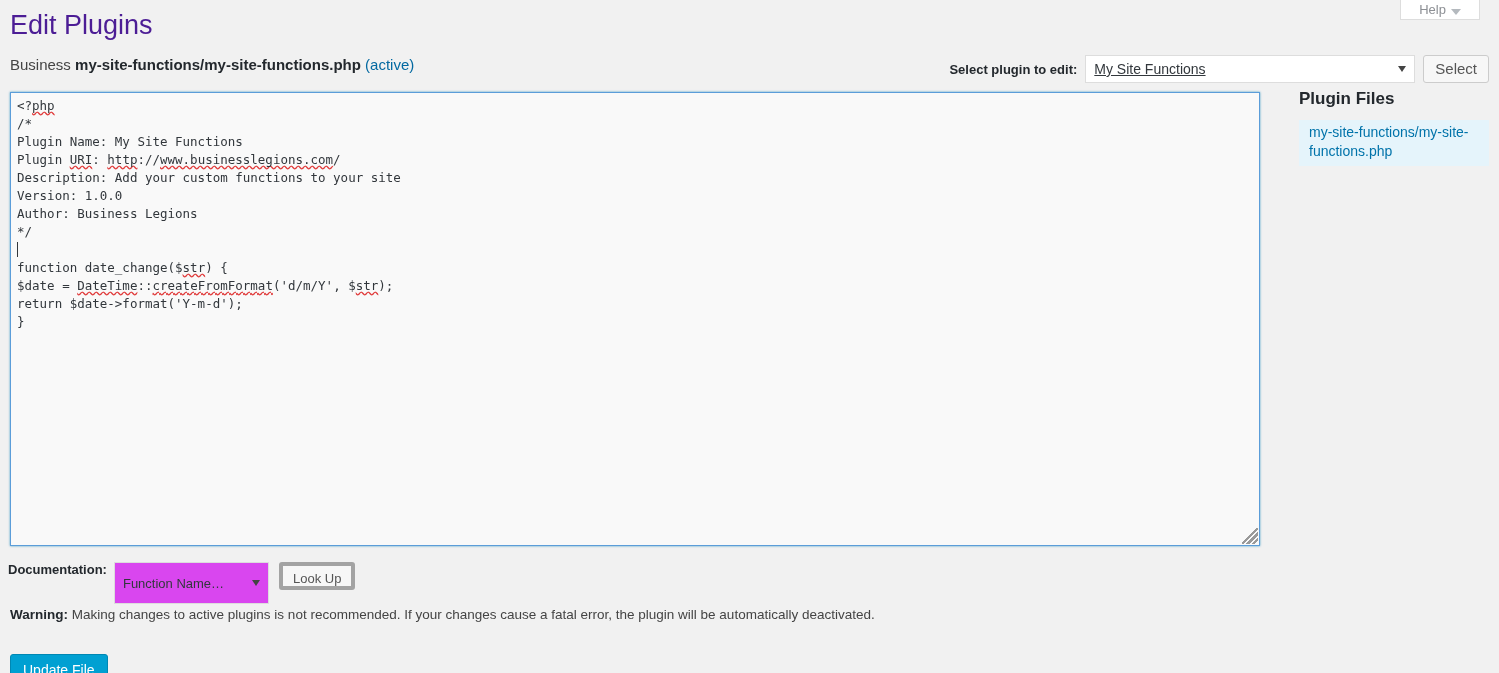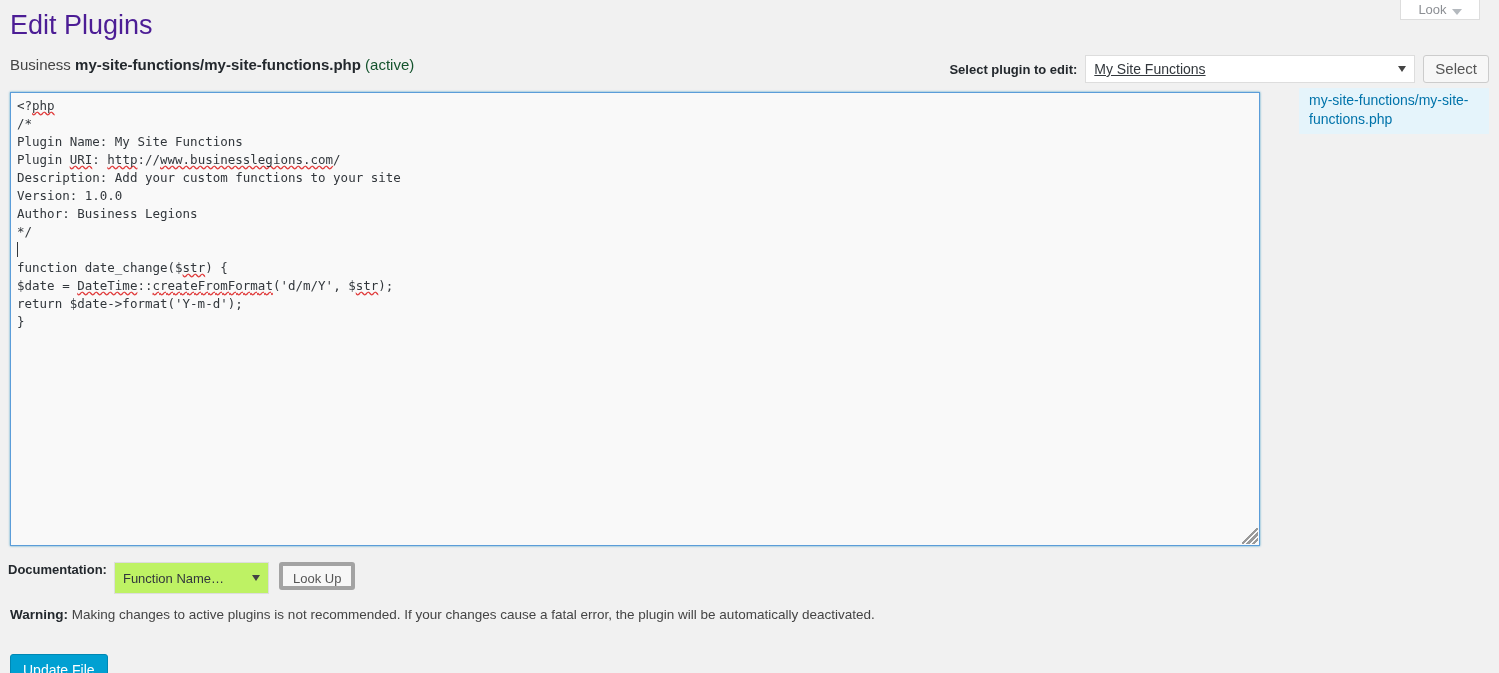--- a/index.html
+++ b/index.html
@@ -69,21 +69,21 @@
     top: 55px;
     font-size: 15px;
     line-height: 20px;
     color: #444;
   }
   .editing-line .file-name {
     font-weight: bold;
     color: #23282d;
   }
   .editing-line .state {
-    color: #14532d;
+    color: #0369a1;
   }
 
   
   .plugin-selector {
     position: absolute;
     right: 10px;
     top: 55px;
     display: flex;
     align-items: center;
     height: 28px;
@@ -230,23 +230,23 @@
     height: 30px;
   }
   .doc-label {
     font-size: 13px;
     font-weight: bold;
     color: #23282d;
     margin-right: 7px;
   }
   .doc-select {
     width: 155px;
-    height: 32px;
-    box-sizing: border-box;
-    background: #bef264;
+    height: 42px;
+    box-sizing: border-box;
+    background: #d946ef;
     border: 1px solid #ddd;
     display: flex;
     align-items: center;
     padding: 0 8px;
     position: relative;
     font-size: 13px;
     color: #32373c;
   }
   .doc-select .caret {
     position: absolute;
@@ -301,21 +301,21 @@
     padding: 0 12px;
     line-height: 30px;
     cursor: pointer;
     white-space: nowrap;
   }
 </style>
 </head>
 <body>
 
 <div class="help-tab">
-  <span class="help-tab-label">Look</span>
+  <span class="help-tab-label">Help</span>
   <span class="help-tab-arrow"></span>
 </div>
 
 <h1 class="page-title">Edit Plugins</h1>
 
 <div class="editing-line">
   <span>Business </span><span class="file-name">my-site-functions/my-site-functions.php</span><span class="state"> (active)</span>
 </div>
 
 <div class="plugin-selector">
@@ -326,20 +326,21 @@
   </div>
   <button class="select-button">Select</button>
 </div>
 
 <div class="editor-wrap">
   <div class="editor-code" id="editor-code"><div class="line">&lt;?<span class="sp">php</span></div><div class="line">/*</div><div class="line">Plugin Name: My Site Functions</div><div class="line">Plugin <span class="sp">URI</span>: <span class="sp">http</span>://<span class="sp">www.businesslegions.com</span>/</div><div class="line">Description: Add your custom functions to your site</div><div class="line">Version: 1.0.0</div><div class="line">Author: Business Legions</div><div class="line">*/</div><div class="line caret-line">&nbsp;</div><div class="line">function date_change($<span class="sp">str</span>) {</div><div class="line">$date = <span class="sp">DateTime</span>::<span class="sp">createFromFormat</span>('d/m/Y', $<span class="sp">str</span>);</div><div class="line">return $date-&gt;format('Y-m-d');</div><div class="line">}</div></div>
   <div class="resize-grip"></div>
 </div>
 
 <div class="plugin-files">
+  <h2 class="plugin-files-title">Plugin Files</h2>
   <div class="plugin-file-item">
     <a class="plugin-file-link">my-site-functions/my-site-functions.php</a>
   </div>
 </div>
 
 <div class="doc-row">
   <span class="doc-label">Documentation:</span>
   <div class="doc-select">
     <span>Function Name…</span>
     <span class="caret"></span>

